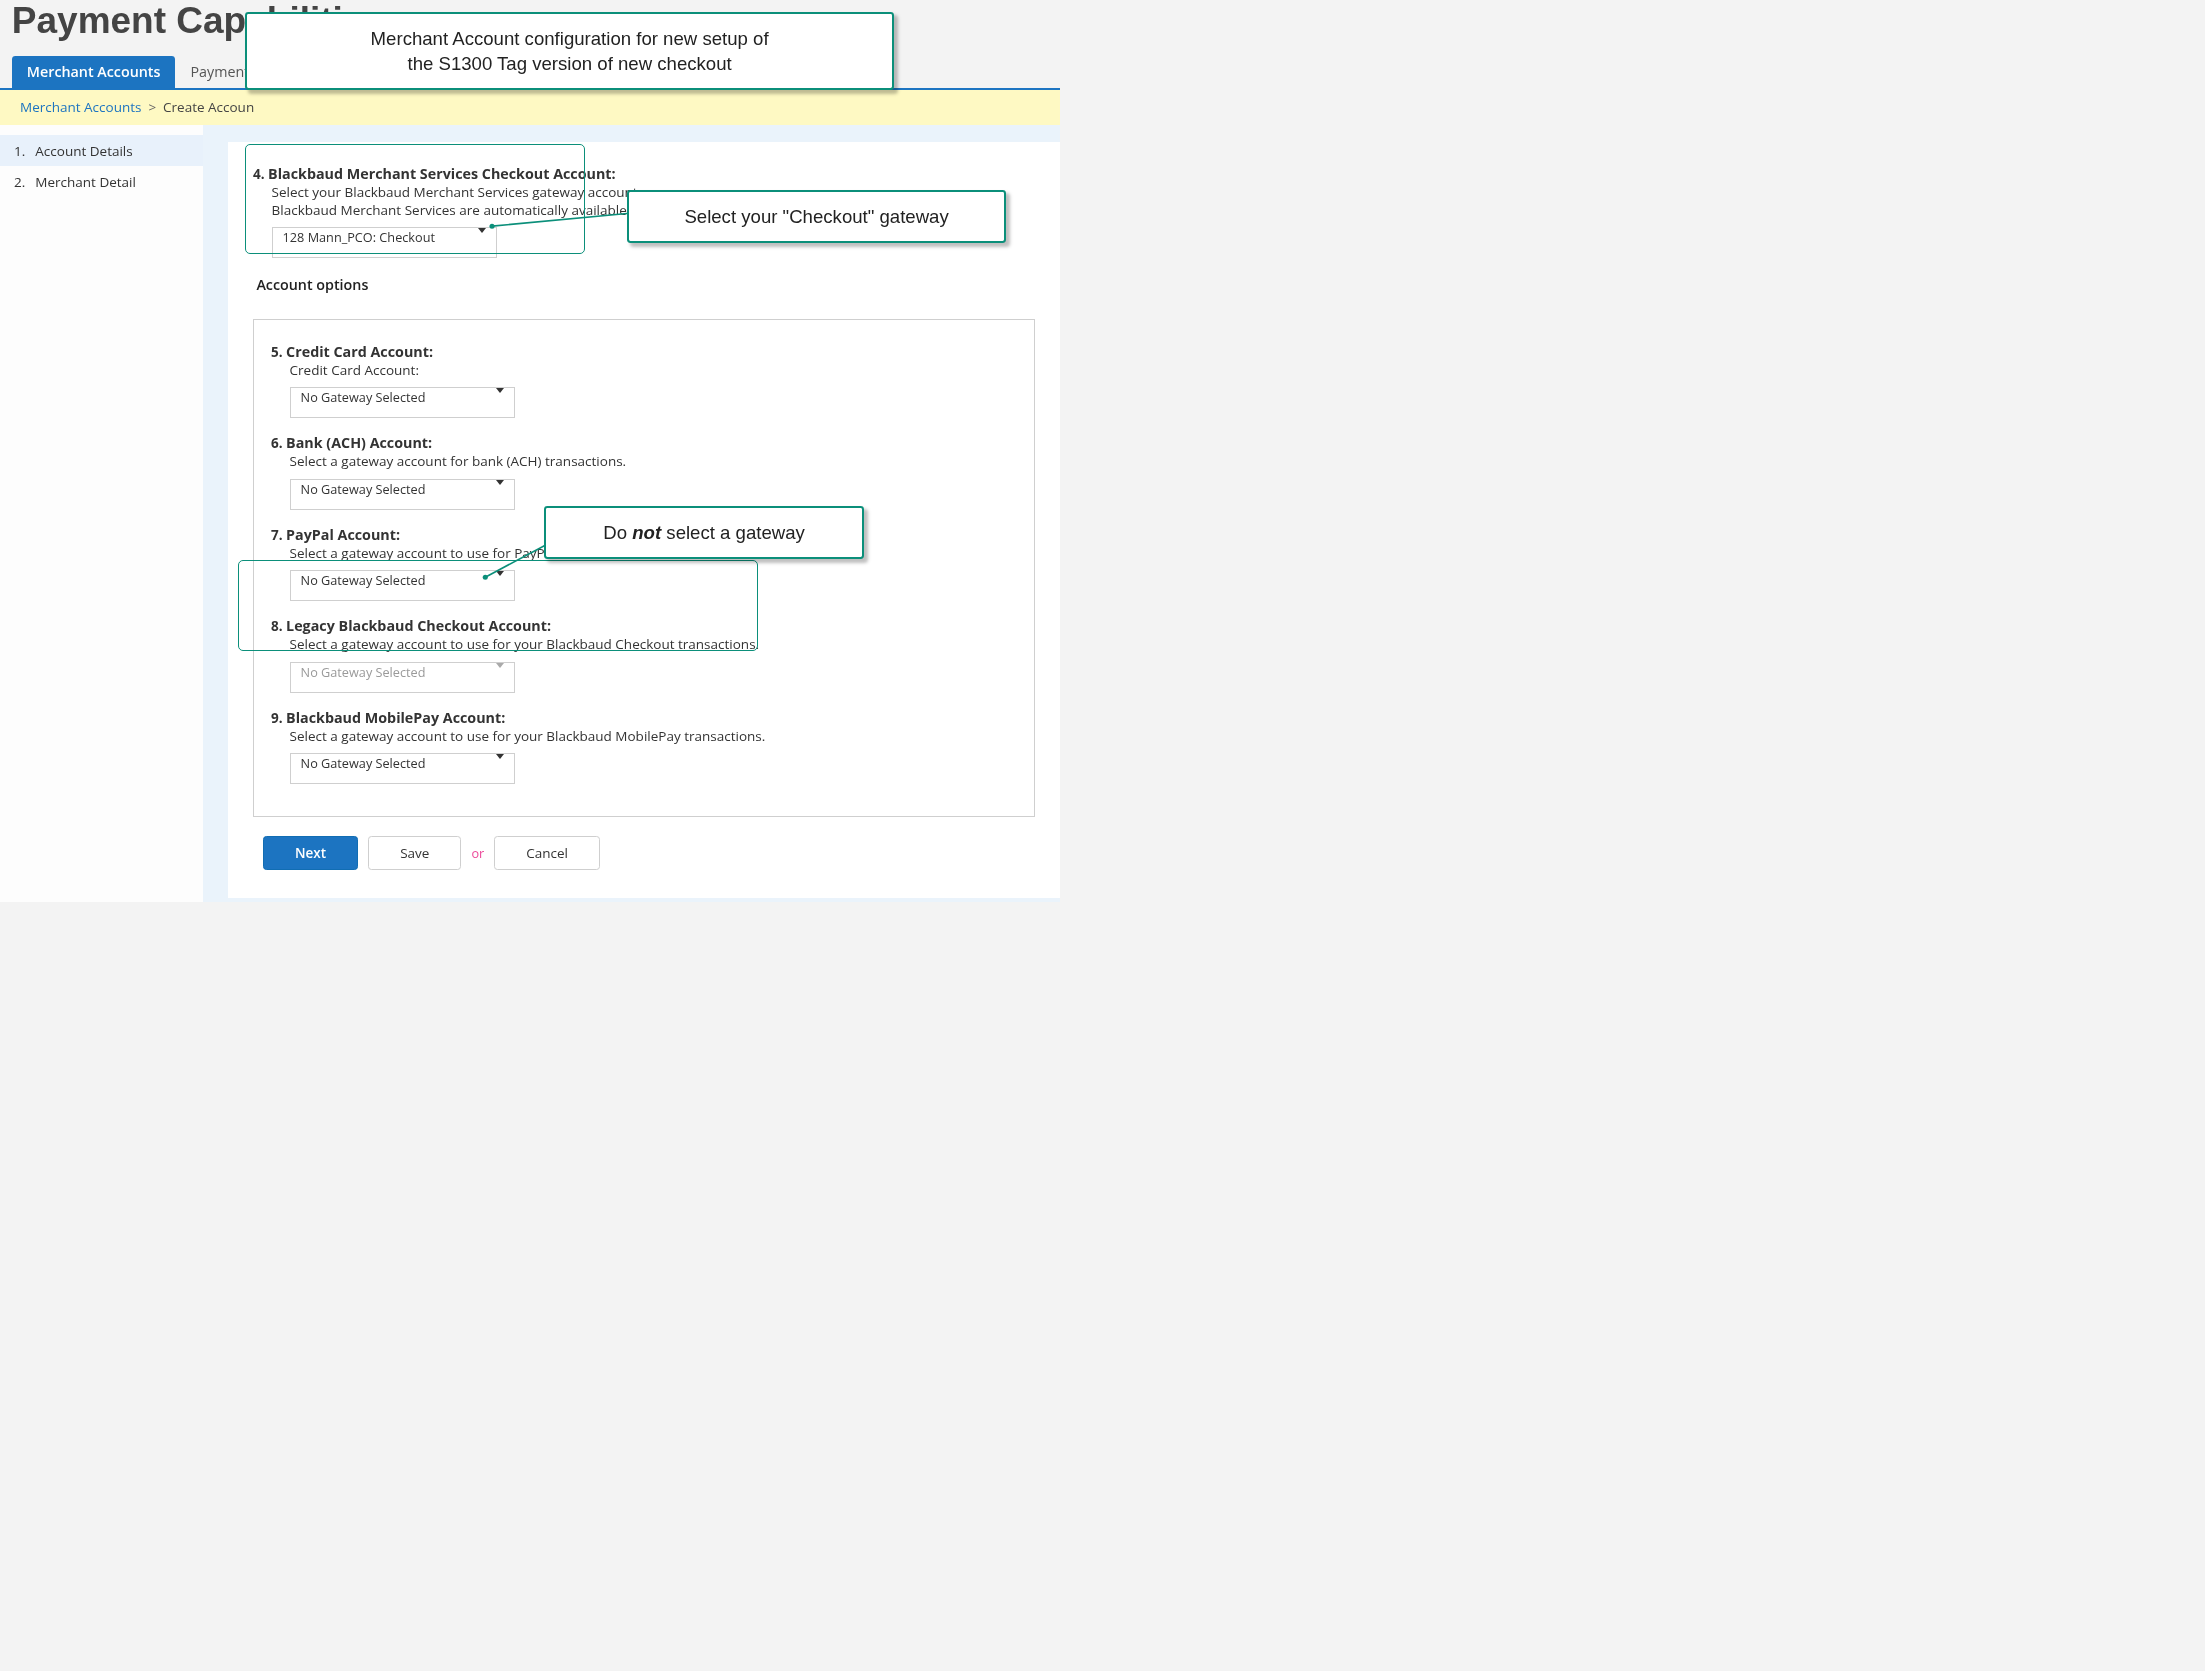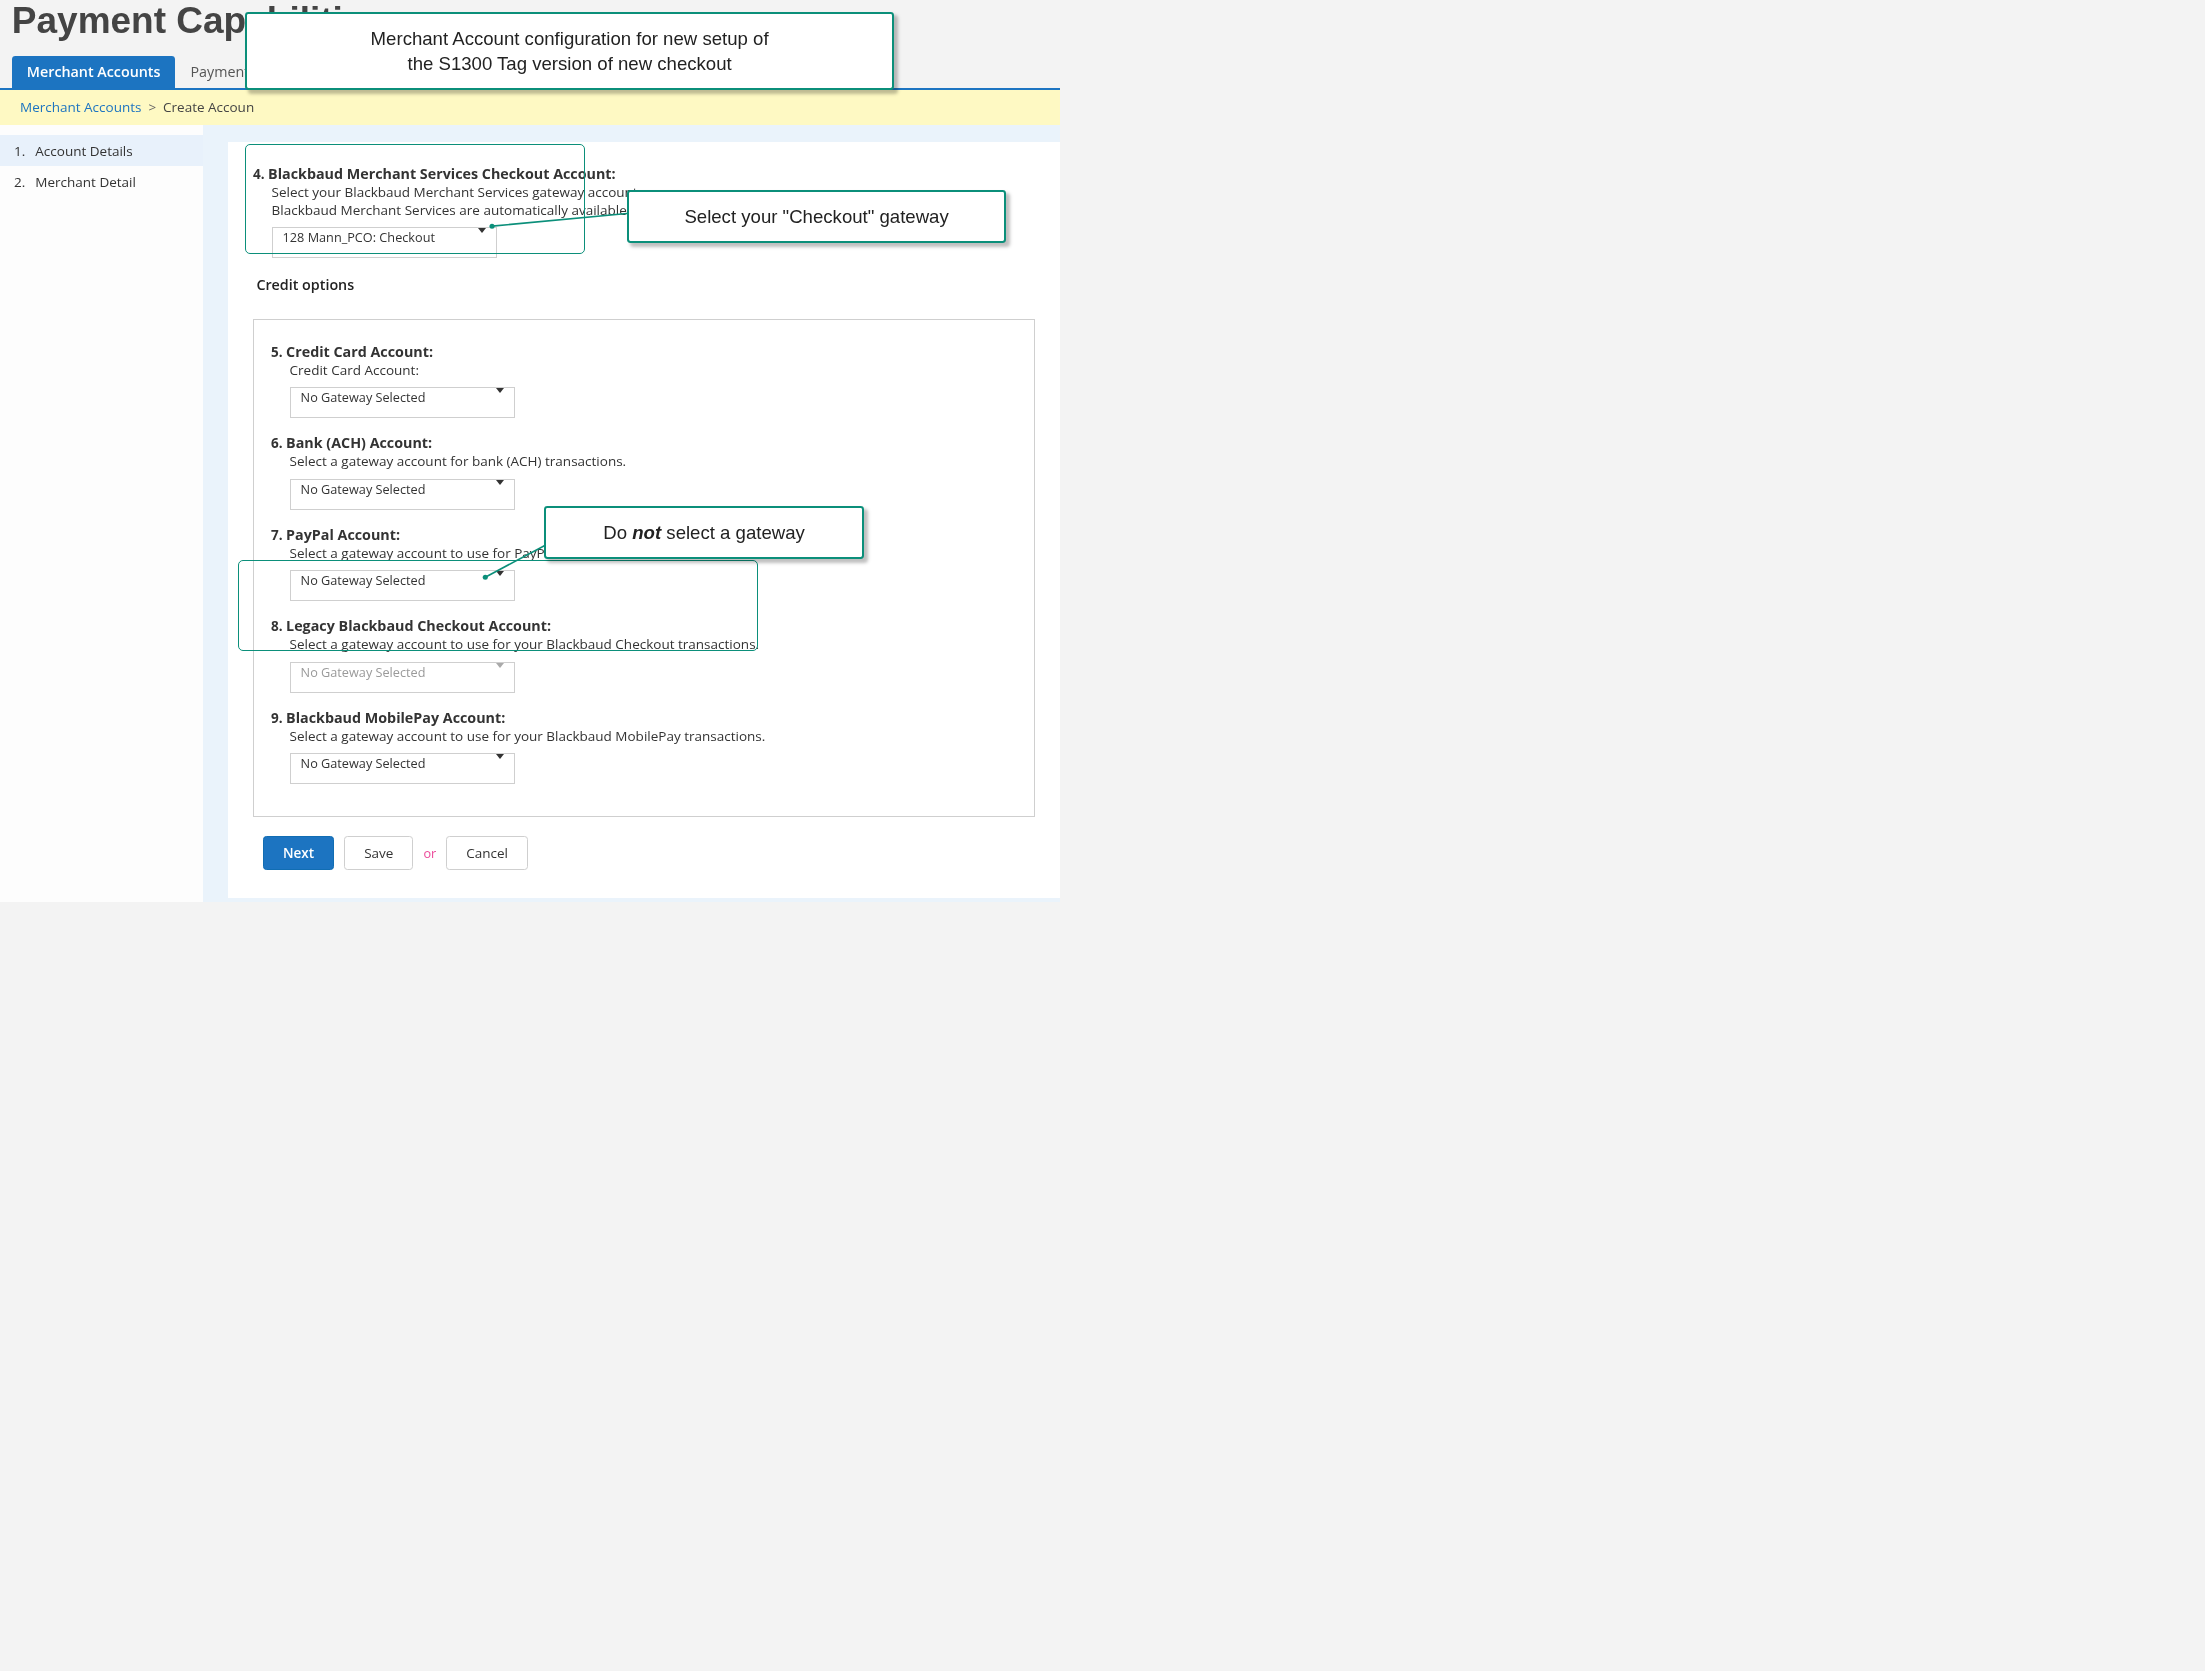--- a/index.html
+++ b/index.html
@@ -202,21 +202,21 @@
 
   .actions {
     display: flex;
     align-items: center;
     gap: 10px;
     margin-top: 18.6px;
     margin-left: 10px;
   }
   .btn {
     height: 32px;
-    padding: 0 19px;
+    padding: 0 31px;
     border-radius: 3.4px;
     font-size: 13.5px;
     cursor: pointer;
     display: inline-flex;
     align-items: center;
     justify-content: center;
     border: 0.8px solid transparent;
   }
   .btn.primary {
     background: var(--blue);
@@ -271,21 +271,21 @@
           </div>
           <div class="desc">Select your Blackbaud Merchant Services gateway account</div>
           <div class="desc">Blackbaud Merchant Services are automatically available i</div>
           <div class="select">
             <span>128 Mann_PCO: Checkout</span>
             <span class="caret"></span>
           </div>
         </div>
 
         <div class="legacy-title-wrap">
-          <span class="legacy-title">Credit options</span>
+          <span class="legacy-title">Account options</span>
         </div>
         <div class="legacy-fieldset">
 
           <div class="field">
             <div>
               <span class="num">5.</span>
               <span class="title">Credit Card Account:</span>
             </div>
             <div class="desc">Credit Card Account:</div>
             <div class="select">

